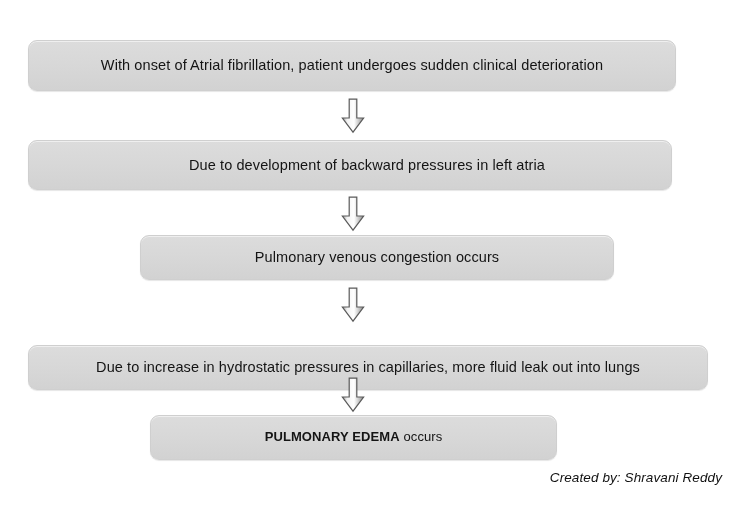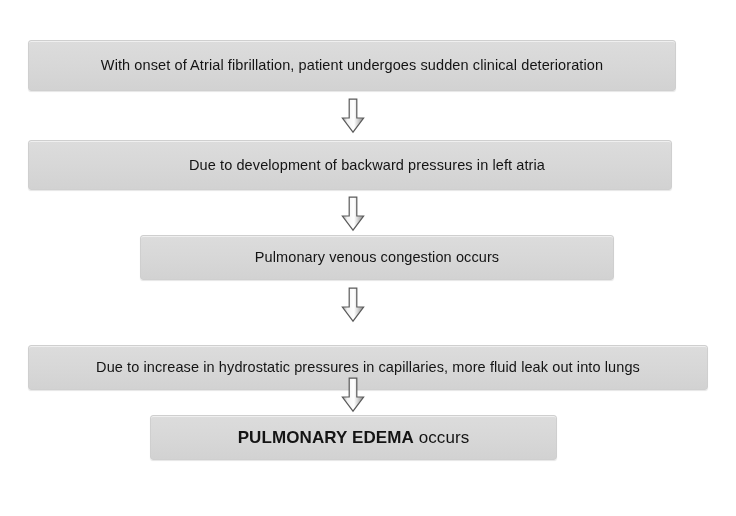--- a/index.html
+++ b/index.html
@@ -25,42 +25,42 @@
   }
 
   
   .flow-box {
     position: absolute;
     box-sizing: border-box;
     display: flex;
     align-items: center;
     justify-content: center;
     text-align: right;
-    border-radius: 3px;
+    border-radius: 9px;
     background: linear-gradient(180deg, #dcdcdc 0%, #d8d8d8 45%, #d2d2d2 100%);
     border: 1px solid #cfcfcf;
     box-shadow: 0 1px 1px rgba(0,0,0,0.10), inset 0 1px 0 rgba(255,255,255,0.55);
     padding: 0 14px;
   }
   .flow-box .box-text {
     font-size: 14.5px;
     line-height: 1.25;
     letter-spacing: 0.1px;
     color: #141414;
     white-space: nowrap;
   }
 
   
   #box-1 { left: 28px;  top: 40px;  width: 648px; height: 51px; }
   #box-2 { left: 28px;  top: 140px; width: 644px; height: 50px; padding-left: 48px; }
   #box-3 { left: 140px; top: 235px; width: 474px; height: 45px; }
   #box-4 { left: 28px;  top: 325px; width: 680px; height: 45px; margin-top: 20px; }
   #box-5 { left: 150px; top: 415px; width: 407px; height: 45px; }
 
-  #box-5 .box-text { font-size: 17px; }
+  #box-5 .box-text { font-size: 13px; }
   #box-5 .emphasis { font-weight: bold; }
 
   
   .arrow-connector {
     position: absolute;
     width: 26px;
     height: 36px;
   }
   .arrow-connector svg {
     display: block;
@@ -159,14 +159,15 @@
         </linearGradient>
       </defs>
       <path d="M9.2 1.2 L16.8 1.2 L16.8 20.0 L23.6 20.0 L13.0 34.2 L2.4 20.0 L9.2 20.0 Z" fill="url(#arrGrad4)" stroke="#5a5a5a" stroke-width="1.2" stroke-linejoin="miter"></path>
     </svg>
   </div>
 
   <div class="flow-box" id="box-5">
     <span class="box-text"><span class="emphasis">PULMONARY EDEMA</span><span> occurs</span></span>
   </div>
 
+  <div id="caption">Created by: Shravani Reddy</div>
 
 </div>
 
 </body></html>

